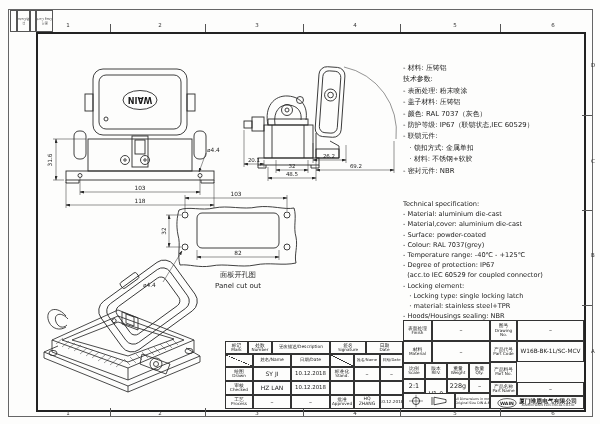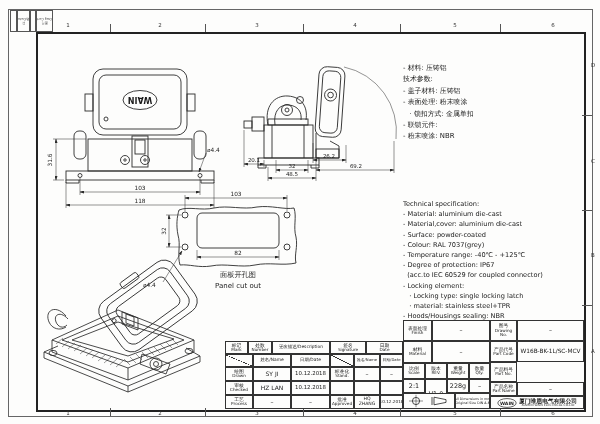--- a/index.html
+++ b/index.html
@@ -234,21 +234,21 @@
       <path d="M30 64 C20 52 8 58 13 70 C16 77 24 79 30 75"></path>
       <path d="M32 67 C25 59 17 62 20 70 C22 75 27 77 31 73"></path>
       <path d="M86 60 L102 66 L102 78 L86 72 Z"></path>
       <path d="M90 62 L98 65 L98 74 L90 71 Z"></path>
       <circle cx="120" cy="112" r="6"></circle>
         <circle cx="120" cy="112" r="2.5"></circle>
       <path d="M106 102 L134 112 L130 122 L104 112 Z"></path>
     </g>
   </svg>
 
-  <div class="spec spec-cn"><div>- 材料: 压铸铝</div><div>技术参数:</div><div>- 盖子材料: 压铸铝</div><div>- 表面处理: 粉末喷涂</div><div>   · 锁扣方式: 金属单扣</div><div>- 联锁元件:</div><div>- 粉末喷涂: NBR</div></div>
+  <div class="spec spec-cn"><div>- 材料: 压铸铝</div><div>技术参数:</div><div>- 表面处理: 粉末喷涂</div><div>- 盖子材料: 压铸铝</div><div>- 颜色: RAL 7037（灰色）</div><div>- 防护等级: IP67（联锁状态,IEC 60529）</div><div>- 联锁元件:</div><div>   · 锁扣方式: 金属单扣</div><div>   · 材料: 不锈钢+软胶</div><div>- 密封元件: NBR</div></div>
   <div class="spec spec-en"><div>Technical specification:</div><div>- Material: aluminium die-cast</div><div>- Material,cover: aluminium die-cast</div><div>- Surface: powder-coated</div><div>- Colour: RAL 7037(grey)</div><div>- Temperature range: -40℃ - +125℃</div><div>- Degree of protection: IP67</div><div>  (acc.to IEC 60529 for coupled connector)</div><div>- Locking element:</div><div>   · Locking type: single locking latch</div><div>   · material: stainless steel+TPR</div><div>- Hoods/Housings sealing: NBR</div></div>
 
   <div class="tb">
 
     <div class="c lab" style="left:0;top:21px;width:23px;height:13px">
       <span class="cn">标记</span>
         <span class="en">Mark</span>
     </div>
     <div class="c lab" style="left:23px;top:21px;width:24px;height:13px">
       <span class="cn">处数</span>

